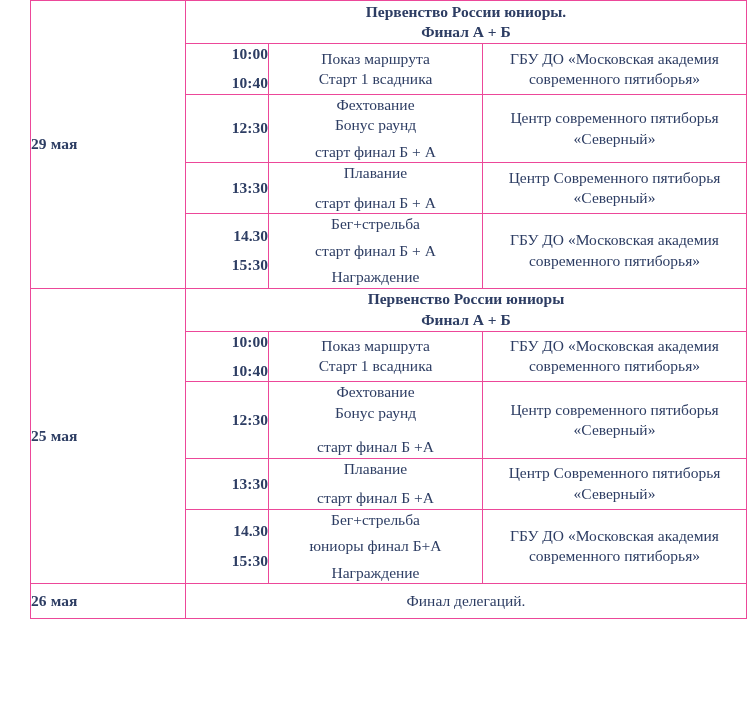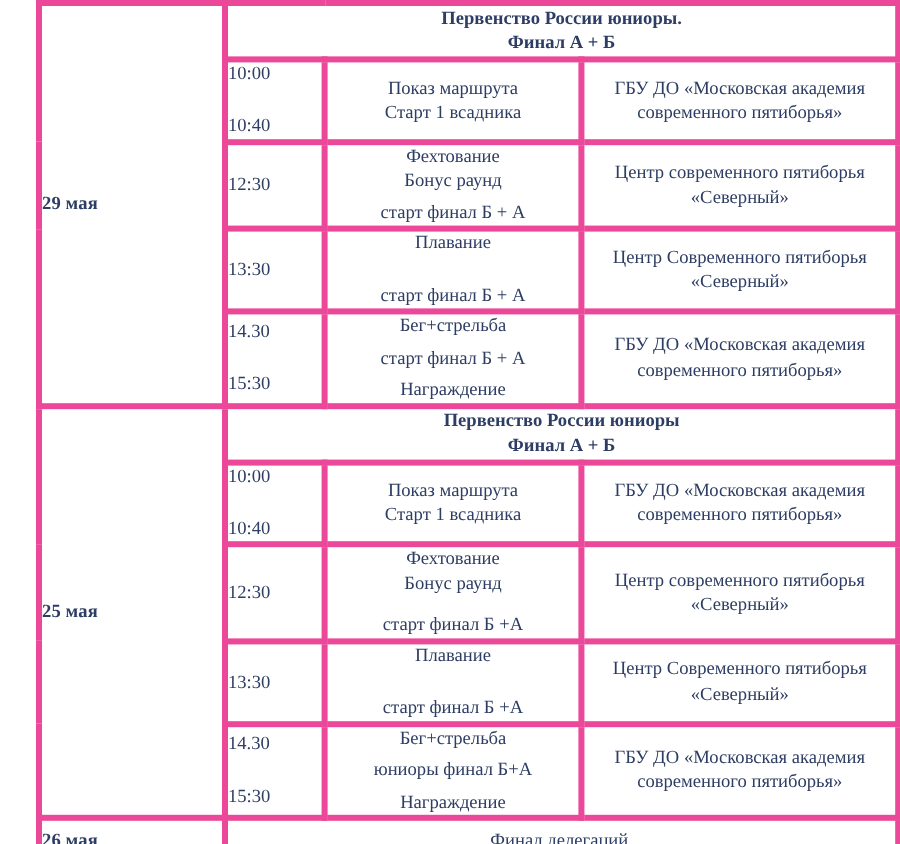--- a/index.html
+++ b/index.html
@@ -20,21 +20,21 @@
     top: 0px;
     width: 716px;
   }
   table.schedule {
     width: 716px;
     border-collapse: collapse;
     table-layout: fixed;
     color: #2d3d63;
   }
   table.schedule td {
-    border: 5px solid #ec4899;
+    border: 1px solid #ec4899;
     padding: 0;
     vertical-align: middle;
     font-size: 15.5px;
     line-height: 1.32;
     color: #2d3d63;
   }
   
   col.c-date  { width: 155px; }
   col.c-time  { width: 83px;  }
   col.c-event { width: 214px; }
@@ -49,41 +49,42 @@
   }
   td.section-head {
     text-align: center;
     font-weight: bold;
     font-size: 15.5px;
     padding: 6px 4px 8px 4px;
     line-height: 1.34;
     height: 42px;
   }
   td.time-cell {
-    text-align: left;
+    text-align: right;
     padding: 4px 2px;
+    font-weight: bold;
   }
   td.event-cell {
     text-align: center;
     padding: 5px 6px;
     font-family: Liberation Serif, serif;
   }
   td.venue-cell {
     text-align: center;
     padding: 5px 8px;
     line-height: 1.3;
     margin-left: 39px;
   }
   td.closing-cell {
     text-align: center;
     padding: 8px 4px;
     height: 34px;
   }
   .ln { display: block; }
-  .ln.gap { margin-top: 23px; }
+  .ln.gap { margin-top: 9px; }
   .ln.gap-sm { margin-top: 6px; }
   .ln.gap-lg { margin-top: 14px; }
 </style>
 </head>
 <body>
 
 <div id="schedule-wrap">
   <table class="schedule">
     <colgroup>
       <col class="c-date">

